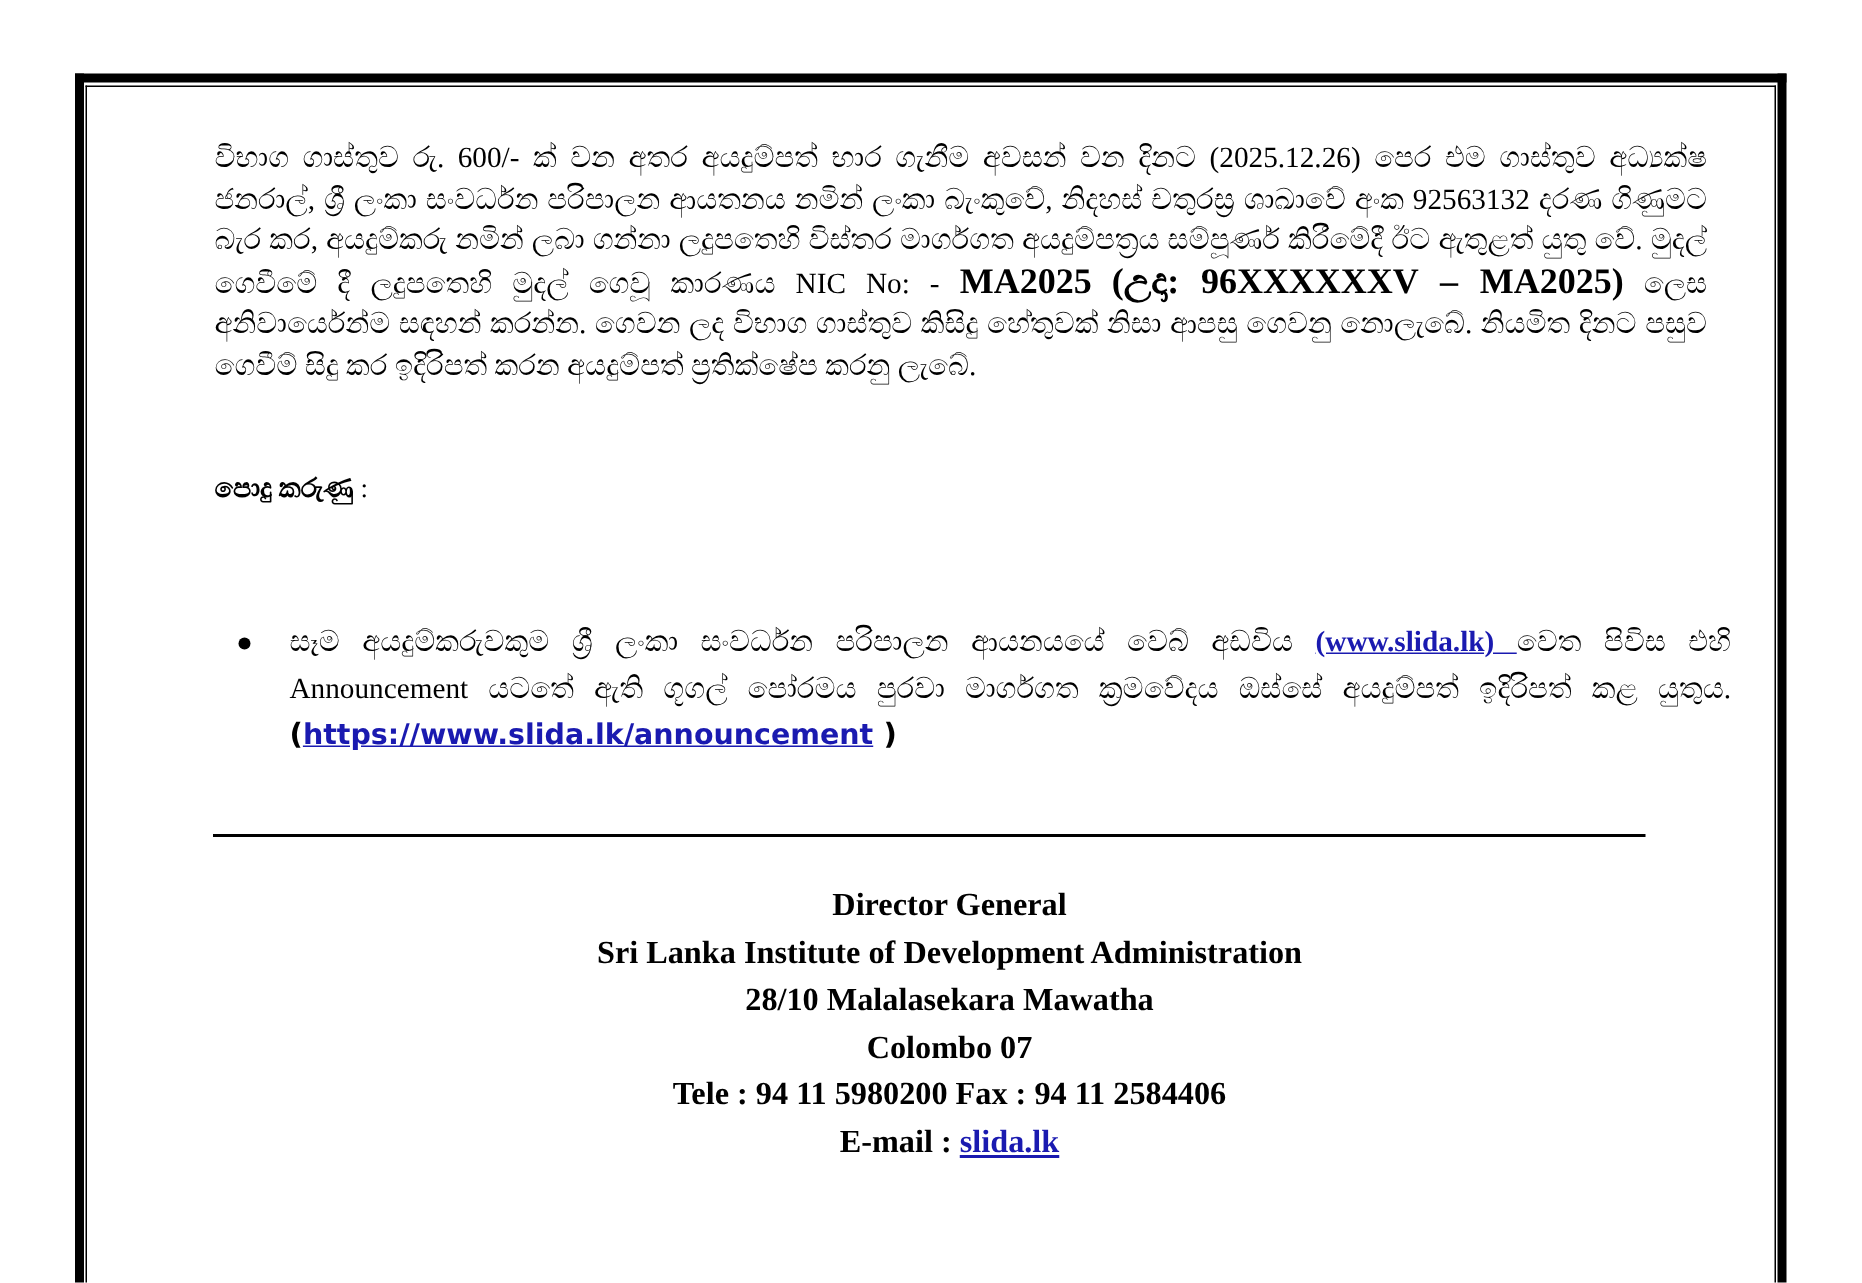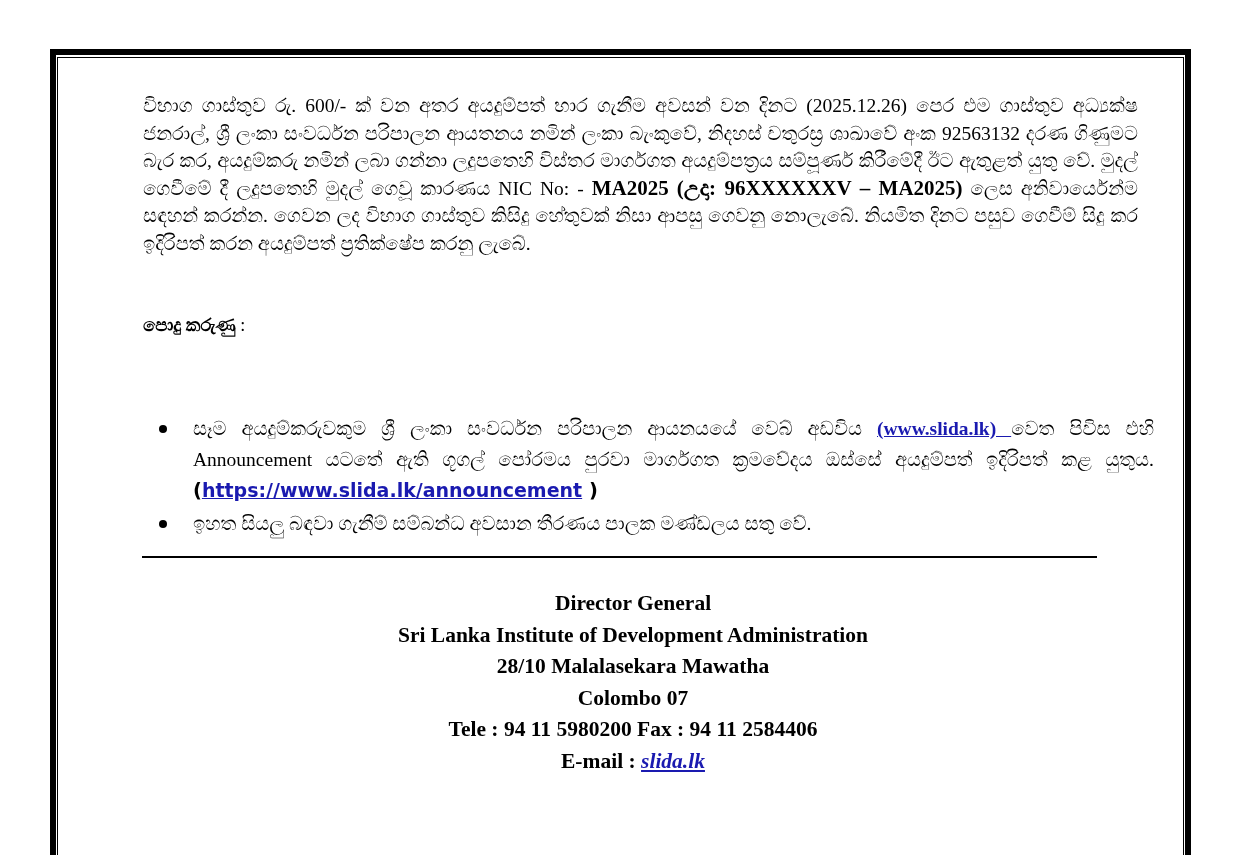--- a/index.html
+++ b/index.html
@@ -42,21 +42,21 @@
       left: 143px;
       top: 92px;
       width: 995px;
     }
     .para {
       font-size: 19.5px;
       line-height: 27.5px;
       text-align: justify;
       margin: 0;
     }
-    .para b { font-weight: bold; font-size: 21px; }
+    .para b { font-weight: bold; font-size: 24px; }
     .heading {
       position: absolute;
       left: 143px;
       top: 315px;
       font-size: 18px;
       font-weight: bold;
     }
     .heading .colon { font-weight: normal; }
     .bullets {
       position: absolute;
@@ -111,44 +111,39 @@
       top: 588px;
       width: 1266px;
       text-align: center;
       font-weight: bold;
       font-size: 21.5px;
       line-height: 31.5px;
     }
     .address a {
       color: #1a1ab0;
       text-decoration: underline;
-      font-style: italic;
     }
   </style>
 </head>
 <body>
 
 <div class="page-border-outer"></div>
 <div class="page-border-inner"></div>
 
 <div class="content">
   <p class="para"><span>විභාග ගාස්තුව රු. 600/- ක් වන අතර අයදුම්පත් භාර ගැනීම අවසන් වන දිනට (2025.12.26) පෙර එම ගාස්තුව අධ්‍යක්ෂ ජනරාල්, ශ්‍රී ලංකා සංවර්ධන පරිපාලන ආයතනය නමින් ලංකා බැංකුවේ, නිදහස් චතුරස්‍ර ශාඛාවේ අංක 92563132 දරණ ගිණුමට  බැර කර, අයදුම්කරු නමින් ලබා ගන්නා ලදුපතෙහි විස්තර මාර්ගගත අයදුම්පත්‍රය සම්පූර්ණ කිරීමේදී ඊට ඇතුළත් යුතු වේ. මුදල් ගෙවීමේ දී ලදුපතෙහි මුදල් ගෙවූ කාරණය NIC No: - </span><b>MA2025</b> <b>(උදා: 96XXXXXXV – MA2025)</b><span> ලෙස අනිවාර්යෙන්ම සඳහන් කරන්න. ගෙවන ලද විභාග ගාස්තුව කිසිදු හේතුවක් නිසා ආපසු ගෙවනු නොලැබේ. නියමිත දිනට පසුව ගෙවීම් සිදු කර ඉදිරිපත් කරන අයදුම්පත් ප්‍රතික්ෂේප කරනු ලැබේ.</span></p>
 </div>
 
 <div class="heading"><span>පොදු කරුණු</span><span class="colon"> :</span></div>
 
 <ul class="bullets">
   <li class="bullet">
     <span class="bullet-dot"></span>
     <span>සෑම අයදුම්කරුවකුම ශ්‍රී ලංකා සංවර්ධන පරිපාලන ආයනයයේ වෙබ් අඩවිය </span><a class="link">(www.slida.lk) </a><span>වෙත පිවිස එහි Announcement යටතේ ඇති ගූගල් පෝරමය පුරවා මාර්ගගත ක්‍රමවේදය ඔස්සේ අයදුම්පත් ඉදිරිපත් කළ යුතුය. </span><span class="paren-bold">(</span><a class="link-sans">https://www.slida.lk/announcement</a><span class="paren-bold"> )</span>
   </li>
-  <li class="bullet">
-    <span class="bullet-dot"></span>
-    <span>ඉහත සියලු බඳවා ගැනීම් සම්බන්ධ අවසාන තීරණය පාලක මණ්ඩලය සතු වේ.</span>
-  </li>
 </ul>
 
 <div class="rule"></div>
 
 <div class="address">
   <div>Director General</div>
   <div>Sri Lanka Institute of Development Administration</div>
   <div>28/10 Malalasekara Mawatha</div>
   <div>Colombo 07</div>
   <div>Tele : 94 11 5980200  Fax : 94 11 2584406</div>

